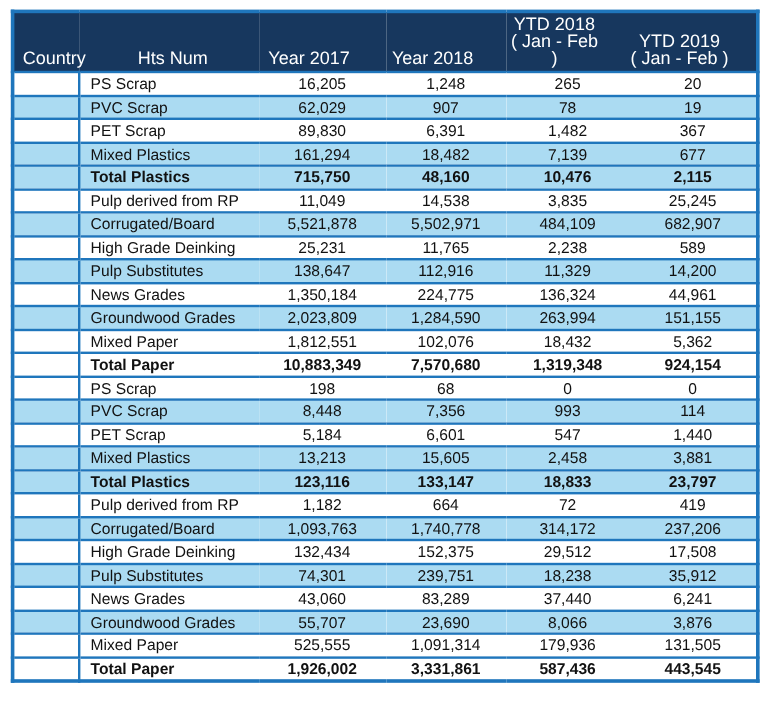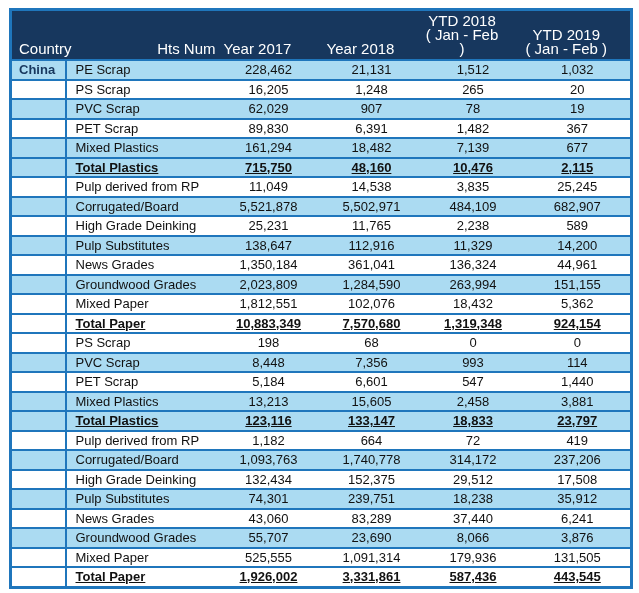--- a/index.html
+++ b/index.html
@@ -26,35 +26,35 @@
     background: var(--c-header);
     color: var(--c-header-text);
     font-weight: normal;
     font-size: 15px;
     vertical-align: bottom;
     padding: 3px 0 3px 0;
     height: 30px;
     text-align: center;
     line-height: 14px;
   }
-  thead th.left { text-align: right; padding-left: 7px; }
+  thead th.left { text-align: center; padding-left: 7px; }
   thead th.num  { padding-right: 22px; }
   tbody td {
     height: 17.5px;
     line-height: 17.5px;
     font-size: 13px;
     color: var(--c-text);
     border-top: 2px solid var(--c-border);
     padding: 0;
     text-align: center;
     white-space: nowrap;
     overflow: hidden;
   }
   tbody tr.shaded td { background: var(--c-alt); }
-  tbody tr.total  td { font-weight: bold; text-decoration: underline; }
+  tbody tr.total  td { font-weight: bold; }
   tbody td.country {
     text-align: left;
     padding-left: 7px;
     font-weight: bold;
     color: var(--c-country);
     border-right: 2px solid var(--c-border);
   }
   tbody td.hts {
     text-align: left;
     padding-left: 9px;
@@ -84,28 +84,20 @@
           <span class="sub">YTD 2018</span>
           <span class="sub">( Jan - Feb )</span>
         </th>
         <th class="num">
           <span class="sub">YTD 2019</span>
           <span class="sub">( Jan - Feb )</span>
         </th>
       </tr>
     </thead>
     <tbody>
-        <tr class="shaded">
-          <td class="country">China</td>
-          <td class="hts">PE Scrap</td>
-          <td>228,462</td>
-          <td>21,131</td>
-          <td>1,512</td>
-          <td>1,032</td>
-        </tr>
         <tr class="">
           <td class="country"></td>
           <td class="hts">PS Scrap</td>
           <td>16,205</td>
           <td>1,248</td>
           <td>265</td>
           <td>20</td>
         </tr>
         <tr class="shaded">
           <td class="country"></td>
@@ -168,21 +160,21 @@
           <td class="hts">Pulp Substitutes</td>
           <td>138,647</td>
           <td>112,916</td>
           <td>11,329</td>
           <td>14,200</td>
         </tr>
         <tr class="">
           <td class="country"></td>
           <td class="hts">News Grades</td>
           <td>1,350,184</td>
-          <td>361,041</td>
+          <td>224,775</td>
           <td>136,324</td>
           <td>44,961</td>
         </tr>
         <tr class="shaded">
           <td class="country"></td>
           <td class="hts">Groundwood Grades</td>
           <td>2,023,809</td>
           <td>1,284,590</td>
           <td>263,994</td>
           <td>151,155</td>

